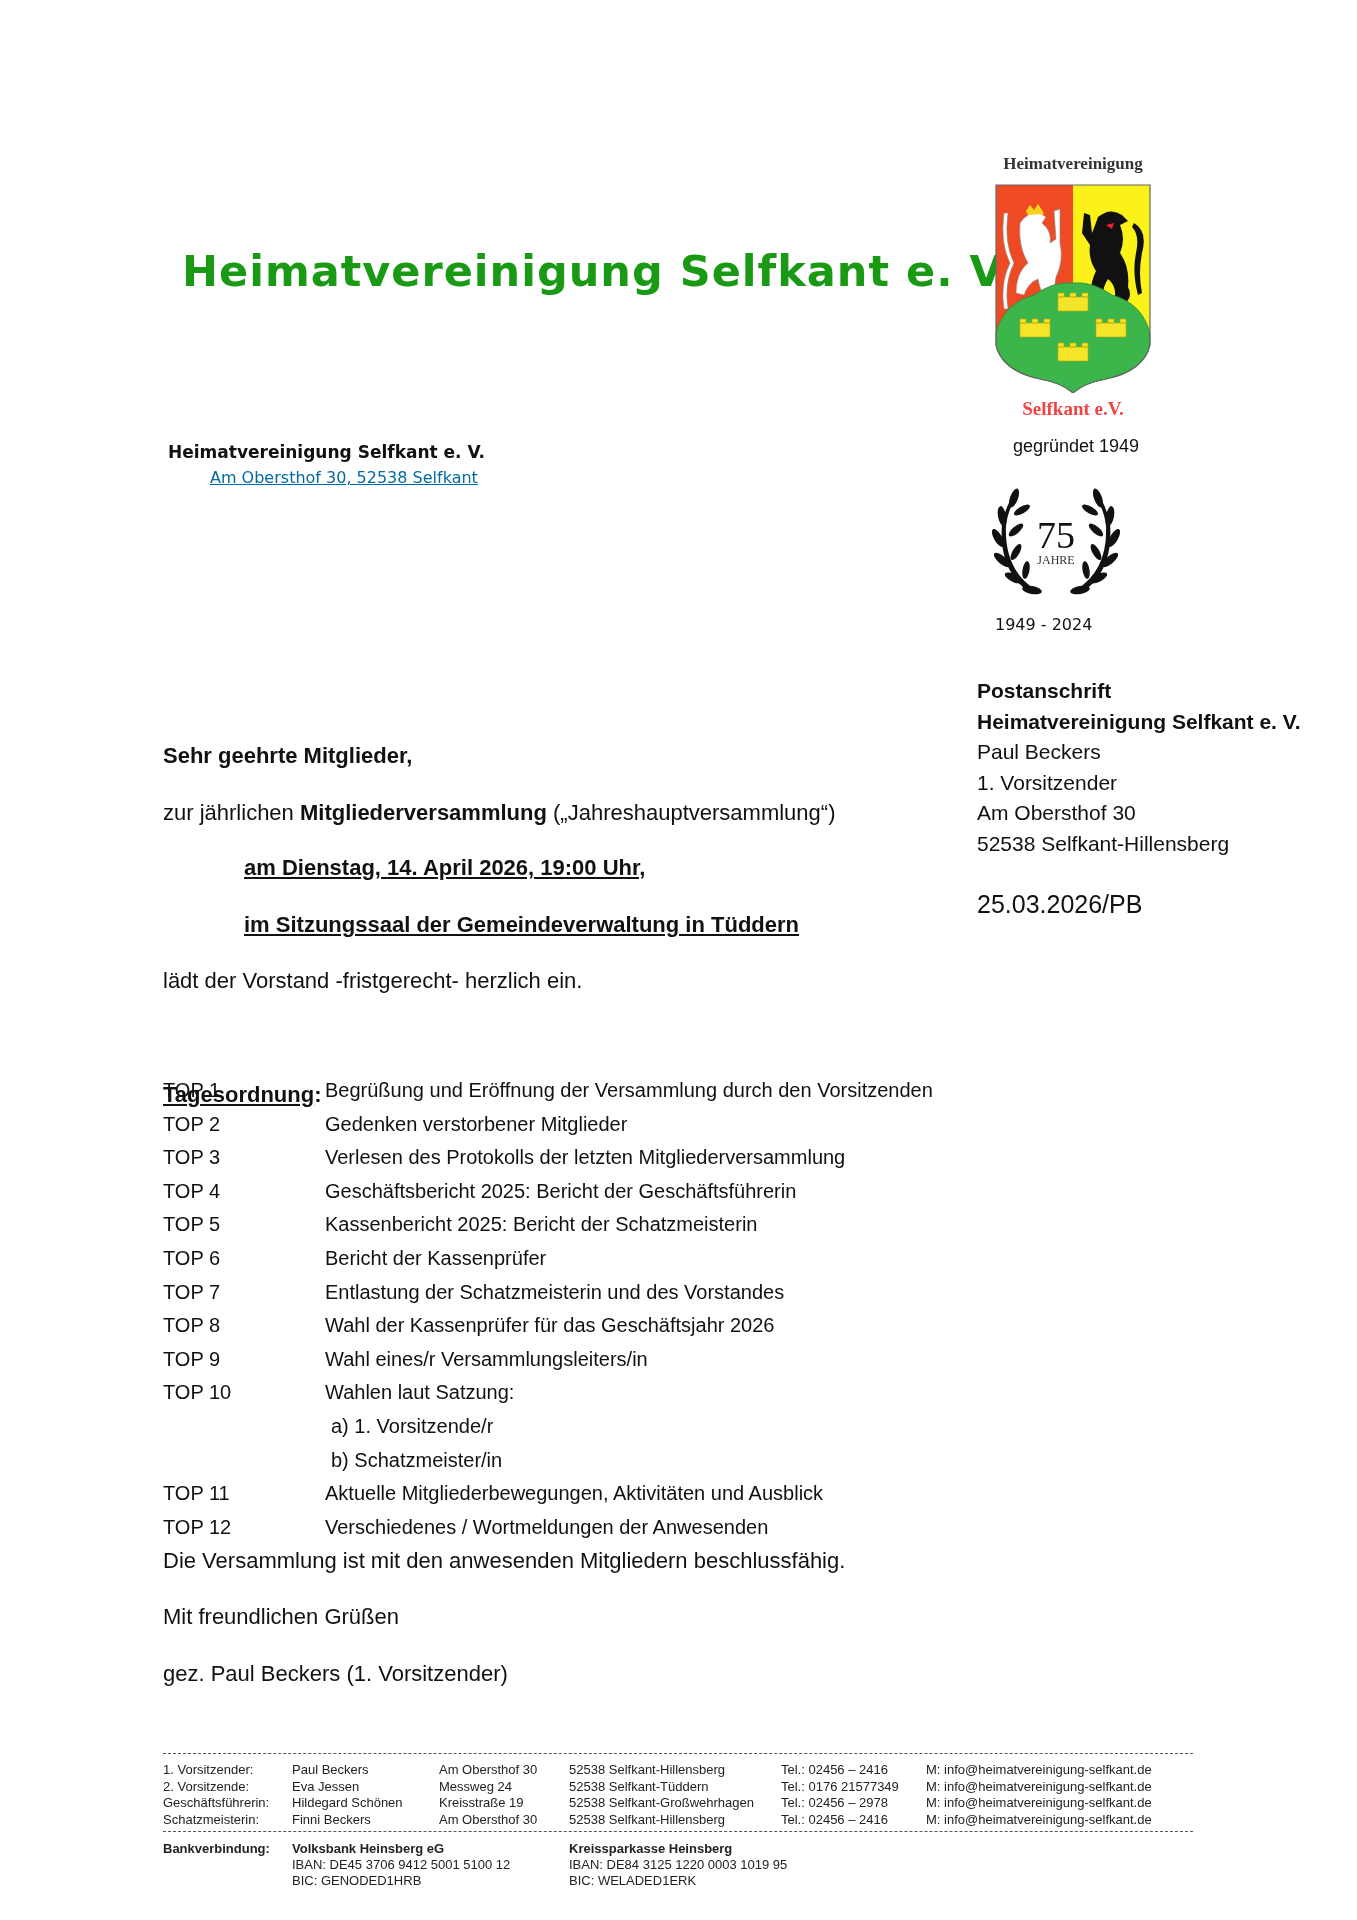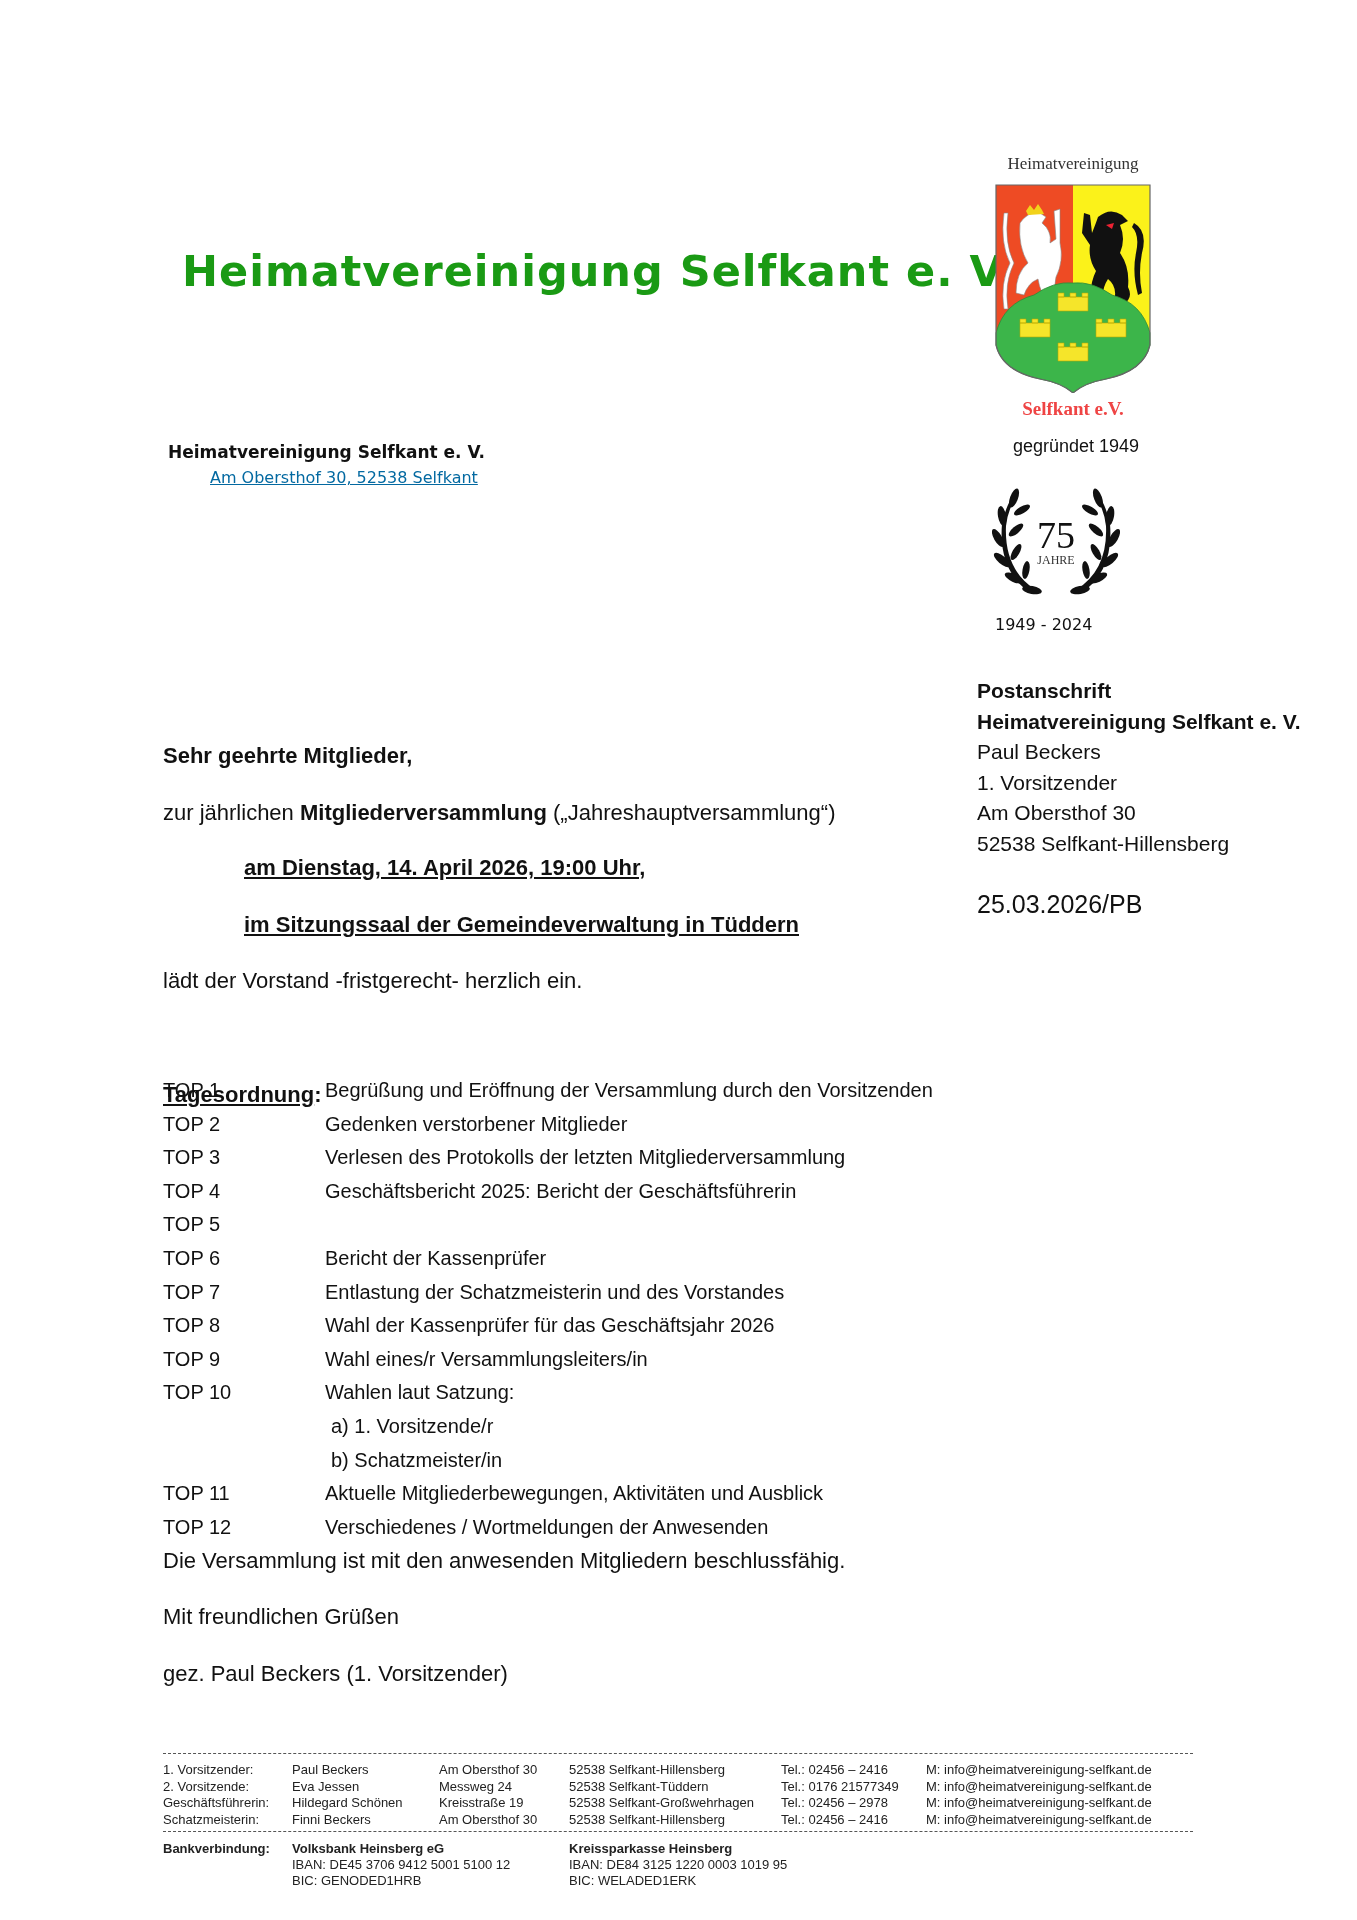--- a/index.html
+++ b/index.html
@@ -13,21 +13,21 @@
                   white-space: nowrap; }
 
     
     .sender-name { left: 168px; top: 442px; font-family: "DejaVu Sans", sans-serif; font-weight: bold;
                    font-size: 17px; white-space: nowrap; }
     .sender-addr { left: 169px; top: 468px; font-family: "DejaVu Sans", sans-serif;
                    font-size: 16px; text-decoration: underline; white-space: nowrap; color: #0369a1; margin-left: 41px; }
 
     
     .crest-top { left: 993px; top: 154px; width: 160px; text-align: center; font-family: "Liberation Serif", serif;
-                 font-weight: normal; font-size: 17px; color: #333; }
+                 font-weight: bold; font-size: 17px; color: #333; }
     .crest { left: 994px; top: 183px; width: 158px; height: 210px; }
     .crest-bottom { left: 993px; top: 398px; width: 160px; text-align: center; font-family: "Liberation Serif", serif;
                     font-weight: bold; font-size: 19px; color: #ef4444; }
     .founded { left: 1013px; top: 436px; font-size: 18px; white-space: nowrap; }
     .wreath { left: 992px; top: 484px; width: 128px; height: 116px; }
     .years { left: 995px; top: 615px; font-family: "DejaVu Sans", sans-serif; font-size: 16px; white-space: nowrap; }
 
     
     .postal { left: 977px; top: 676px; font-size: 21px; line-height: 30.5px; white-space: nowrap; }
     .postal .b { font-weight: bold; }
@@ -158,20 +158,21 @@
     <div class="agenda-row">
       <span class="top">TOP 3</span>
       <span>Verlesen des Protokolls der letzten Mitgliederversammlung</span>
     </div>
     <div class="agenda-row">
       <span class="top">TOP 4</span>
       <span>Geschäftsbericht  2025: Bericht der Geschäftsführerin</span>
     </div>
     <div class="agenda-row">
       <span class="top">TOP 5</span>
+      <span>Kassenbericht 2025: Bericht der Schatzmeisterin</span>
     </div>
     <div class="agenda-row">
       <span class="top">TOP 6</span>
       <span>Bericht der Kassenprüfer</span>
     </div>
     <div class="agenda-row">
       <span class="top">TOP 7</span>
       <span>Entlastung der Schatzmeisterin  und des Vorstandes</span>
     </div>
     <div class="agenda-row">

